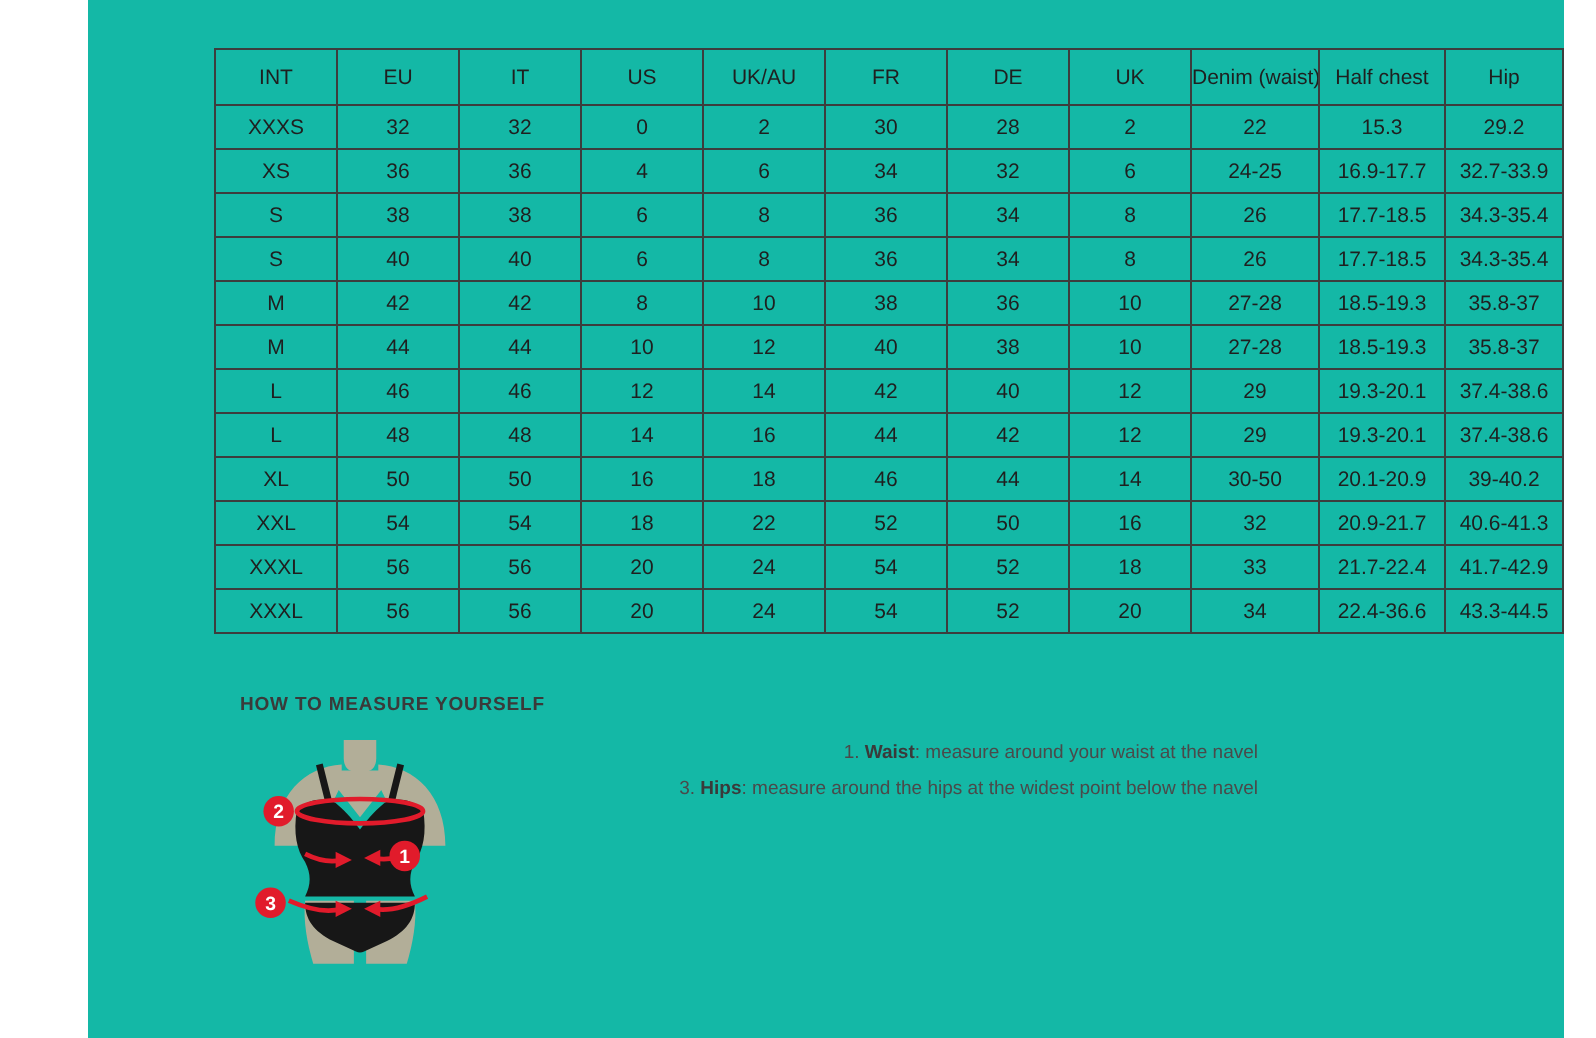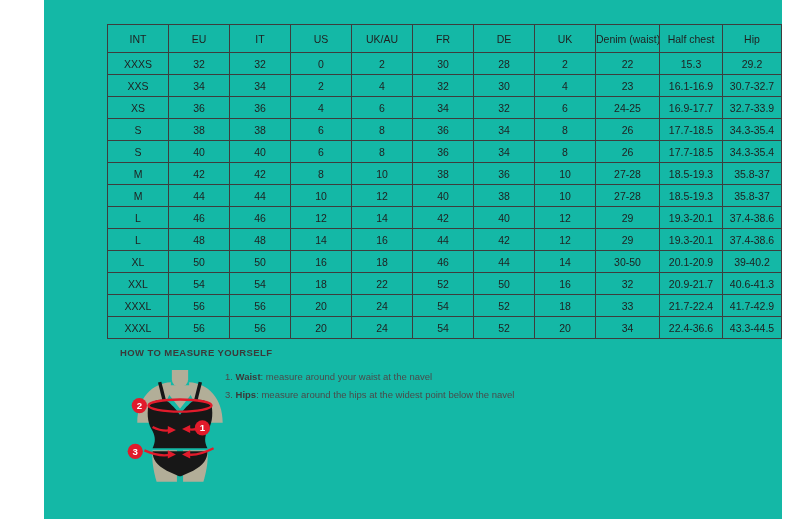--- a/index.html
+++ b/index.html
@@ -20,21 +20,21 @@
   col.c-denim{width:64px;}
   col.c-chest{width:63px;}
   col.c-hip{width:59px;}
 
   
   .measure-heading{
     position:absolute;left:76px;top:347px;
     font-size:9.5px;font-weight:bold;letter-spacing:.4px;color:#3a3a3a;
   }
   .figure-wrap{position:absolute;left:80px;top:370px;width:112px;height:122px;}
-  .steps{position:absolute;left:181px;top:371px;width:420px;}
+  .steps{position:absolute;left:165px;top:371px;width:420px;text-align:right;}
   .step{font-size:9.5px;color:#4a4a4a;line-height:12px;margin-bottom:6px;}
   .step b{color:#3a3a3a;}
 </style>
 </head>
 <body>
 
 <div class="page">
 
   <div class="table-wrap">
     <table class="size-table">
@@ -74,33 +74,20 @@
             <td>0</td>
             <td>2</td>
             <td>30</td>
             <td>28</td>
             <td>2</td>
             <td>22</td>
             <td>15.3</td>
             <td>29.2</td>
           </tr>
           <tr>
-            <td>XXS</td>
-            <td>34</td>
-            <td>34</td>
-            <td>2</td>
-            <td>4</td>
-            <td>32</td>
-            <td>30</td>
-            <td>4</td>
-            <td>23</td>
-            <td>16.1-16.9</td>
-            <td>30.7-32.7</td>
-          </tr>
-          <tr>
             <td>XS</td>
             <td>36</td>
             <td>36</td>
             <td>4</td>
             <td>6</td>
             <td>34</td>
             <td>32</td>
             <td>6</td>
             <td>24-25</td>
             <td>16.9-17.7</td>

